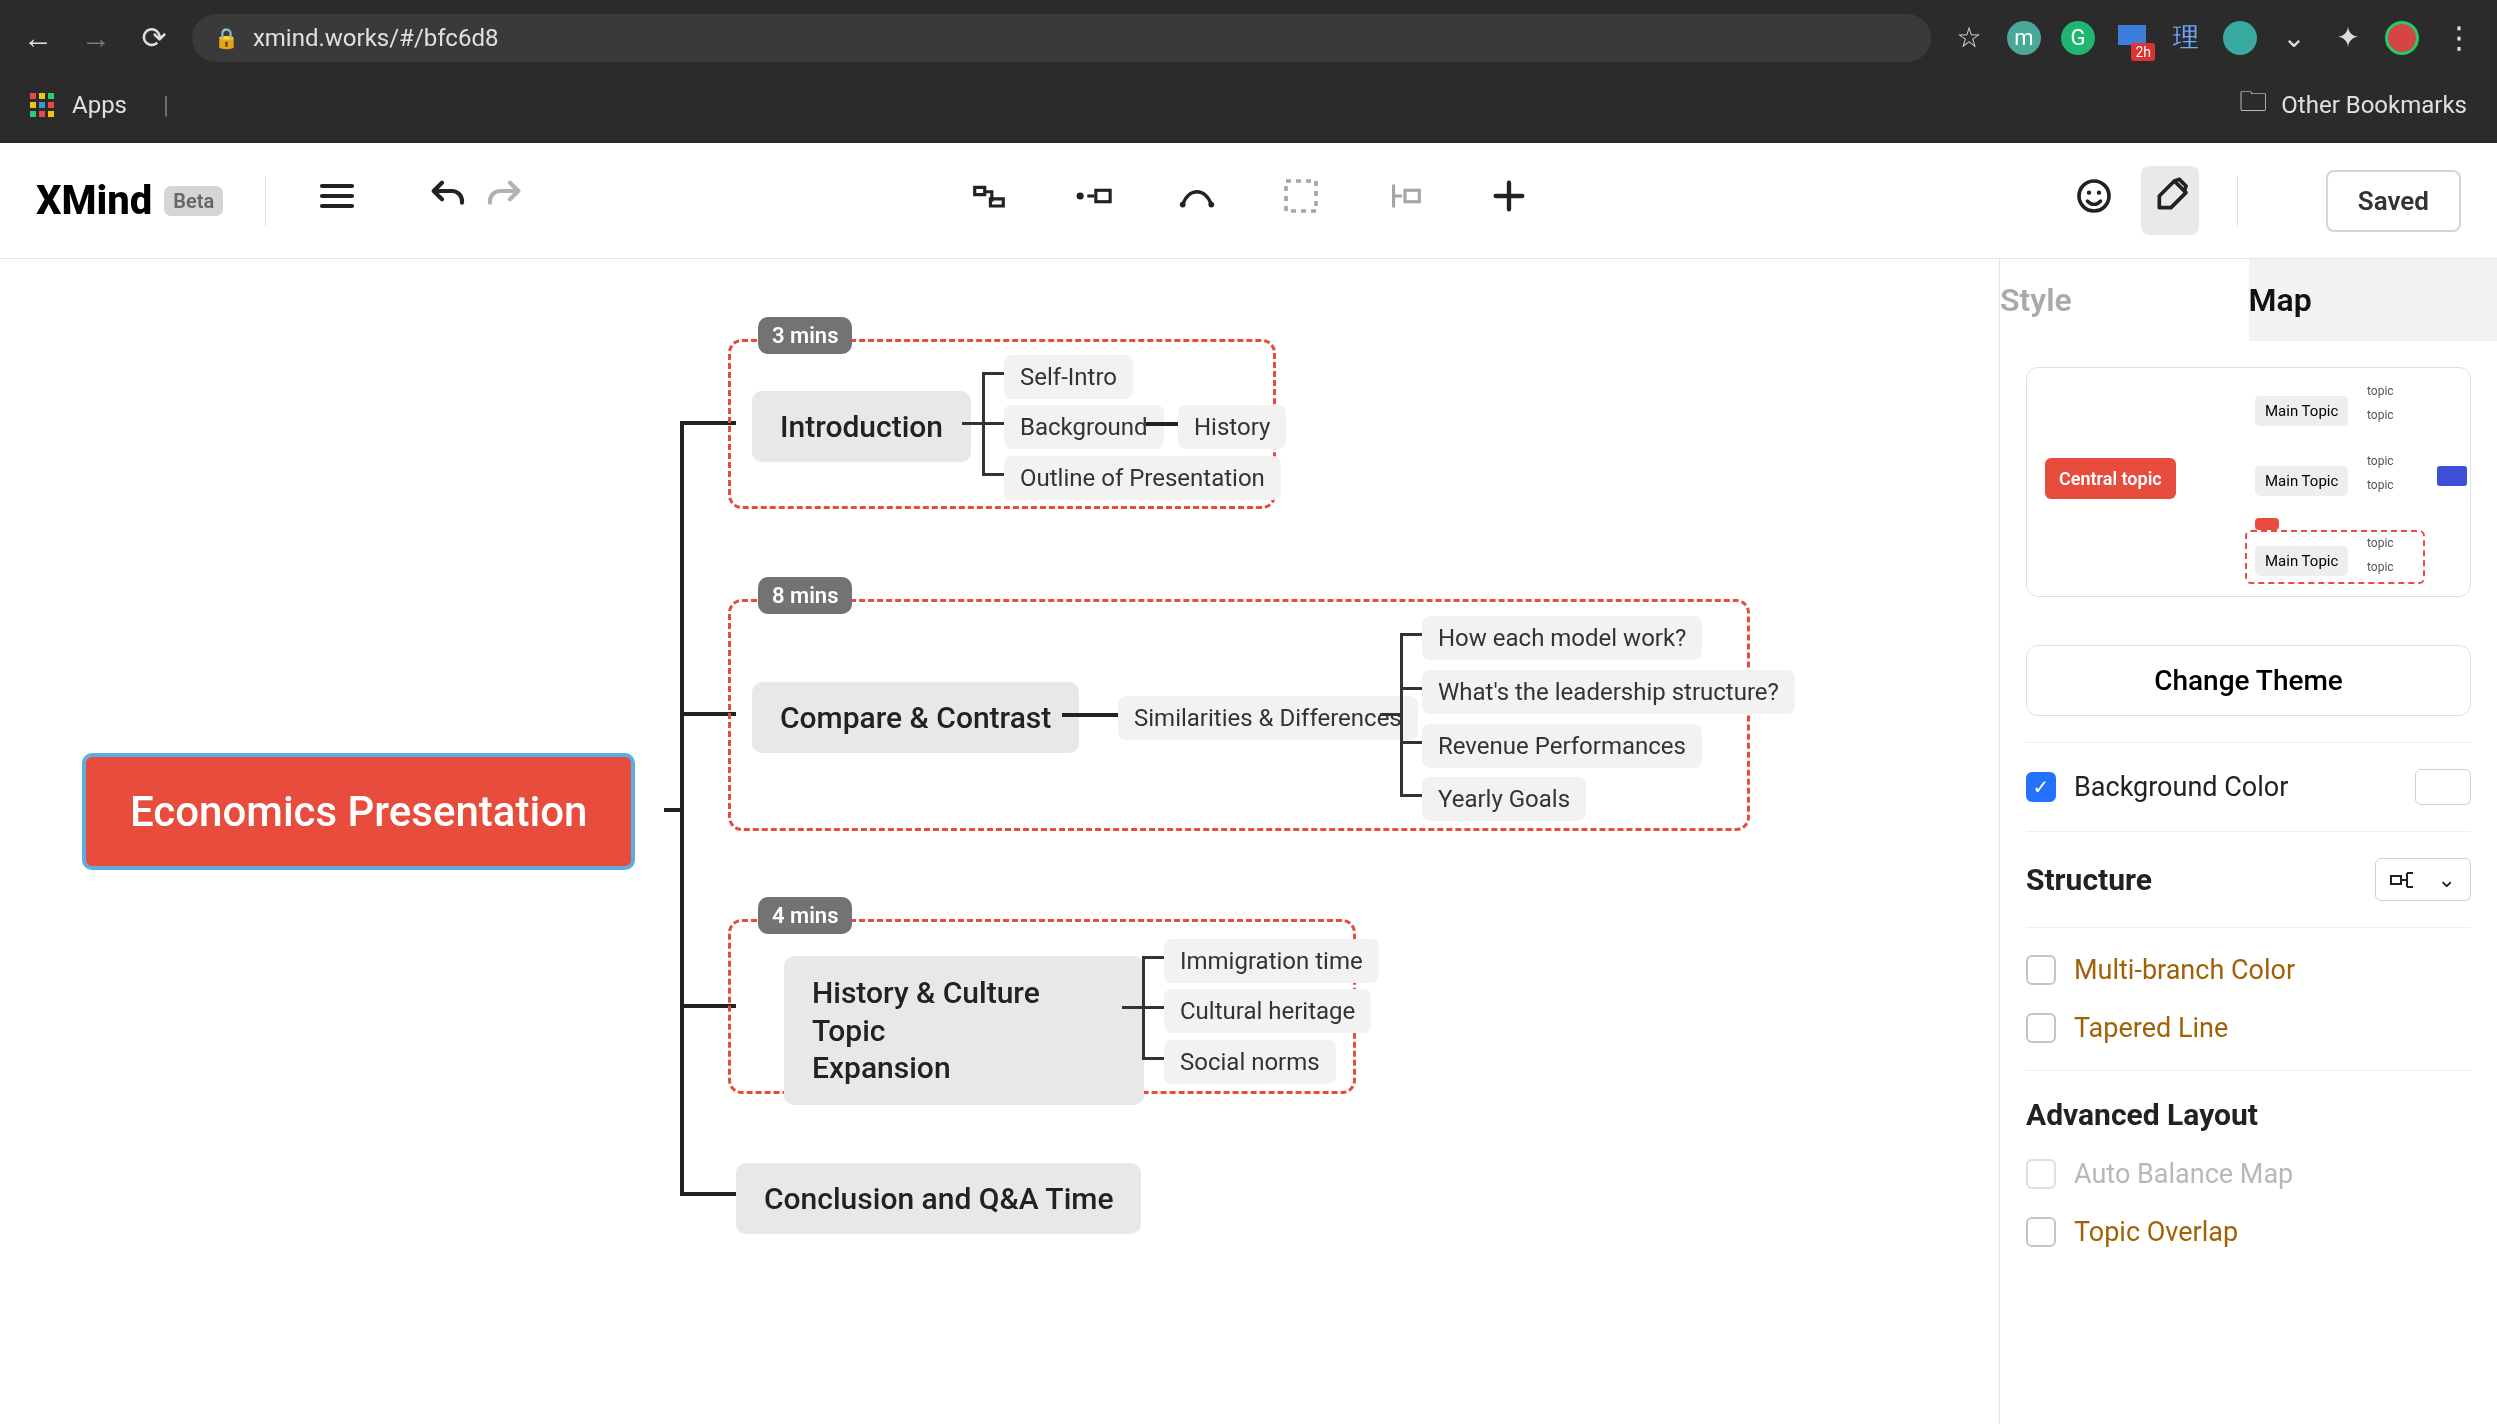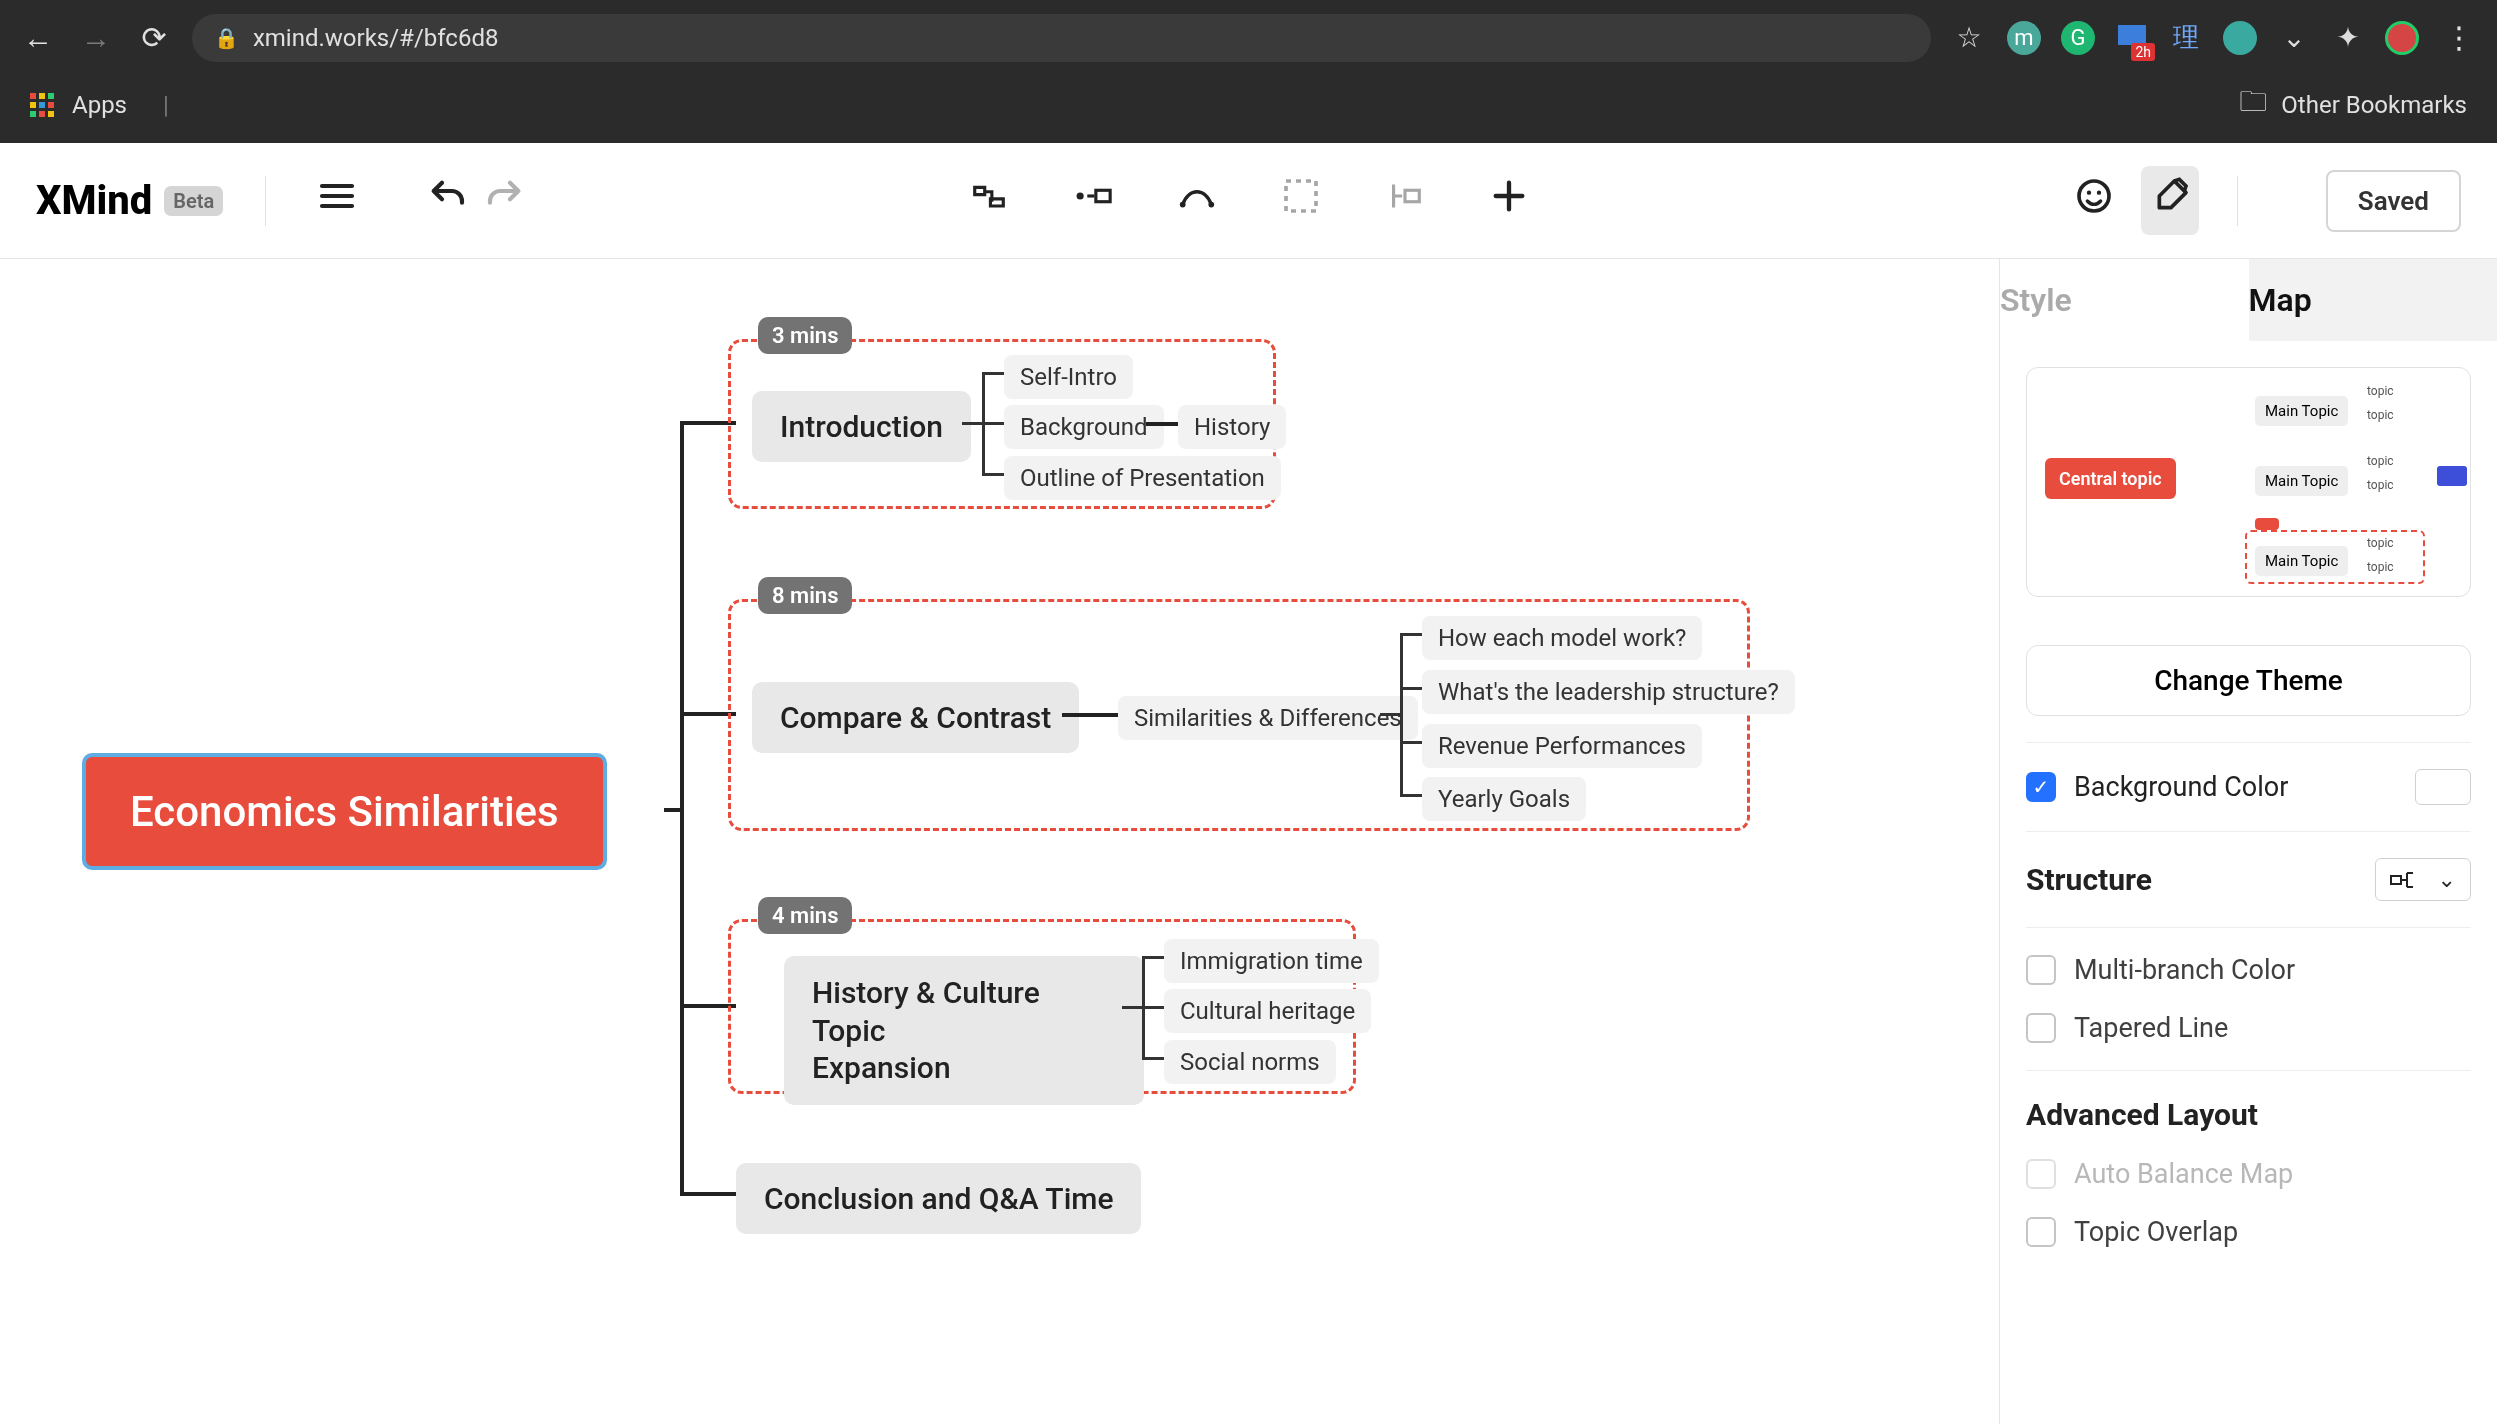--- a/index.html
+++ b/index.html
@@ -64,21 +64,21 @@
 .tp-box { position:absolute; border:2px dashed #e74c3c; border-radius:6px; }
 .tp-blue { position:absolute; background:#3d4fd9; border-radius:3px; width:30px; height:20px; }
 .change-theme { border: 1px solid #e0e0e0; border-radius: 12px; text-align: center; padding: 18px 0; font-size: 28px; font-weight: 500; cursor: pointer; margin-top: 22px; }
 .row { display: flex; align-items: center; justify-content: space-between; font-size: 27px; color: #222; }
 .chk { width: 30px; height: 30px; border: 2px solid #c5c5c5; border-radius: 6px; display: inline-flex; align-items: center; justify-content: center; }
 .chk.checked { background: #2471ff; border-color: #2471ff; color: #fff; font-size: 20px; }
 .swatch { width: 56px; height: 36px; border: 1px solid #d0d0d0; border-radius: 6px; background: #fff; }
 .section-title { font-size: 30px; font-weight: 700; color: #222; }
 .struct-select { border: 1px solid #d0d0d0; border-radius: 6px; padding: 8px 14px; display:flex; align-items:center; gap:14px; font-size:22px; }
 .divider { height: 1px; background: #eee; }
-.option { display: flex; align-items: center; gap: 18px; font-size: 27px; color: #404040; }
+.option { display: flex; align-items: center; gap: 18px; font-size: 27px; color: #a16207; }
 .option.disabled { color: #b8b8b8; }
 
 svg.icon { width: 40px; height: 40px; }
 svg.sicon { width: 34px; height: 34px; }
 </style>
 </head>
 <body>
 
 <div class="browser-chrome">
   <div class="browser-top">
@@ -207,21 +207,21 @@
         </svg>
     </div>
     <div class="tb-sep" style="margin:0 20px"></div>
     <div class="saved-btn">Saved</div>
   </div>
 </div>
 
 <div class="main">
   <div class="canvas">
 
-    <div class="central">Economics Similarities</div>
+    <div class="central">Economics Presentation</div>
 
     <div class="hline" style="left:664px;top:549px;width:20px"></div>
     <div class="vline" style="left:680px;top:162px;height:775px;border-radius:4px"></div>
     <div class="hline" style="left:680px;top:162px;width:56px"></div>
     <div class="hline" style="left:680px;top:453px;width:56px"></div>
     <div class="hline" style="left:680px;top:745px;width:56px"></div>
     <div class="hline" style="left:680px;top:933px;width:56px"></div>
 
     <div class="boundary" style="left:728px;top:80px;width:548px;height:170px"></div>
     <div class="badge" style="left:758px;top:58px">3 mins</div>

